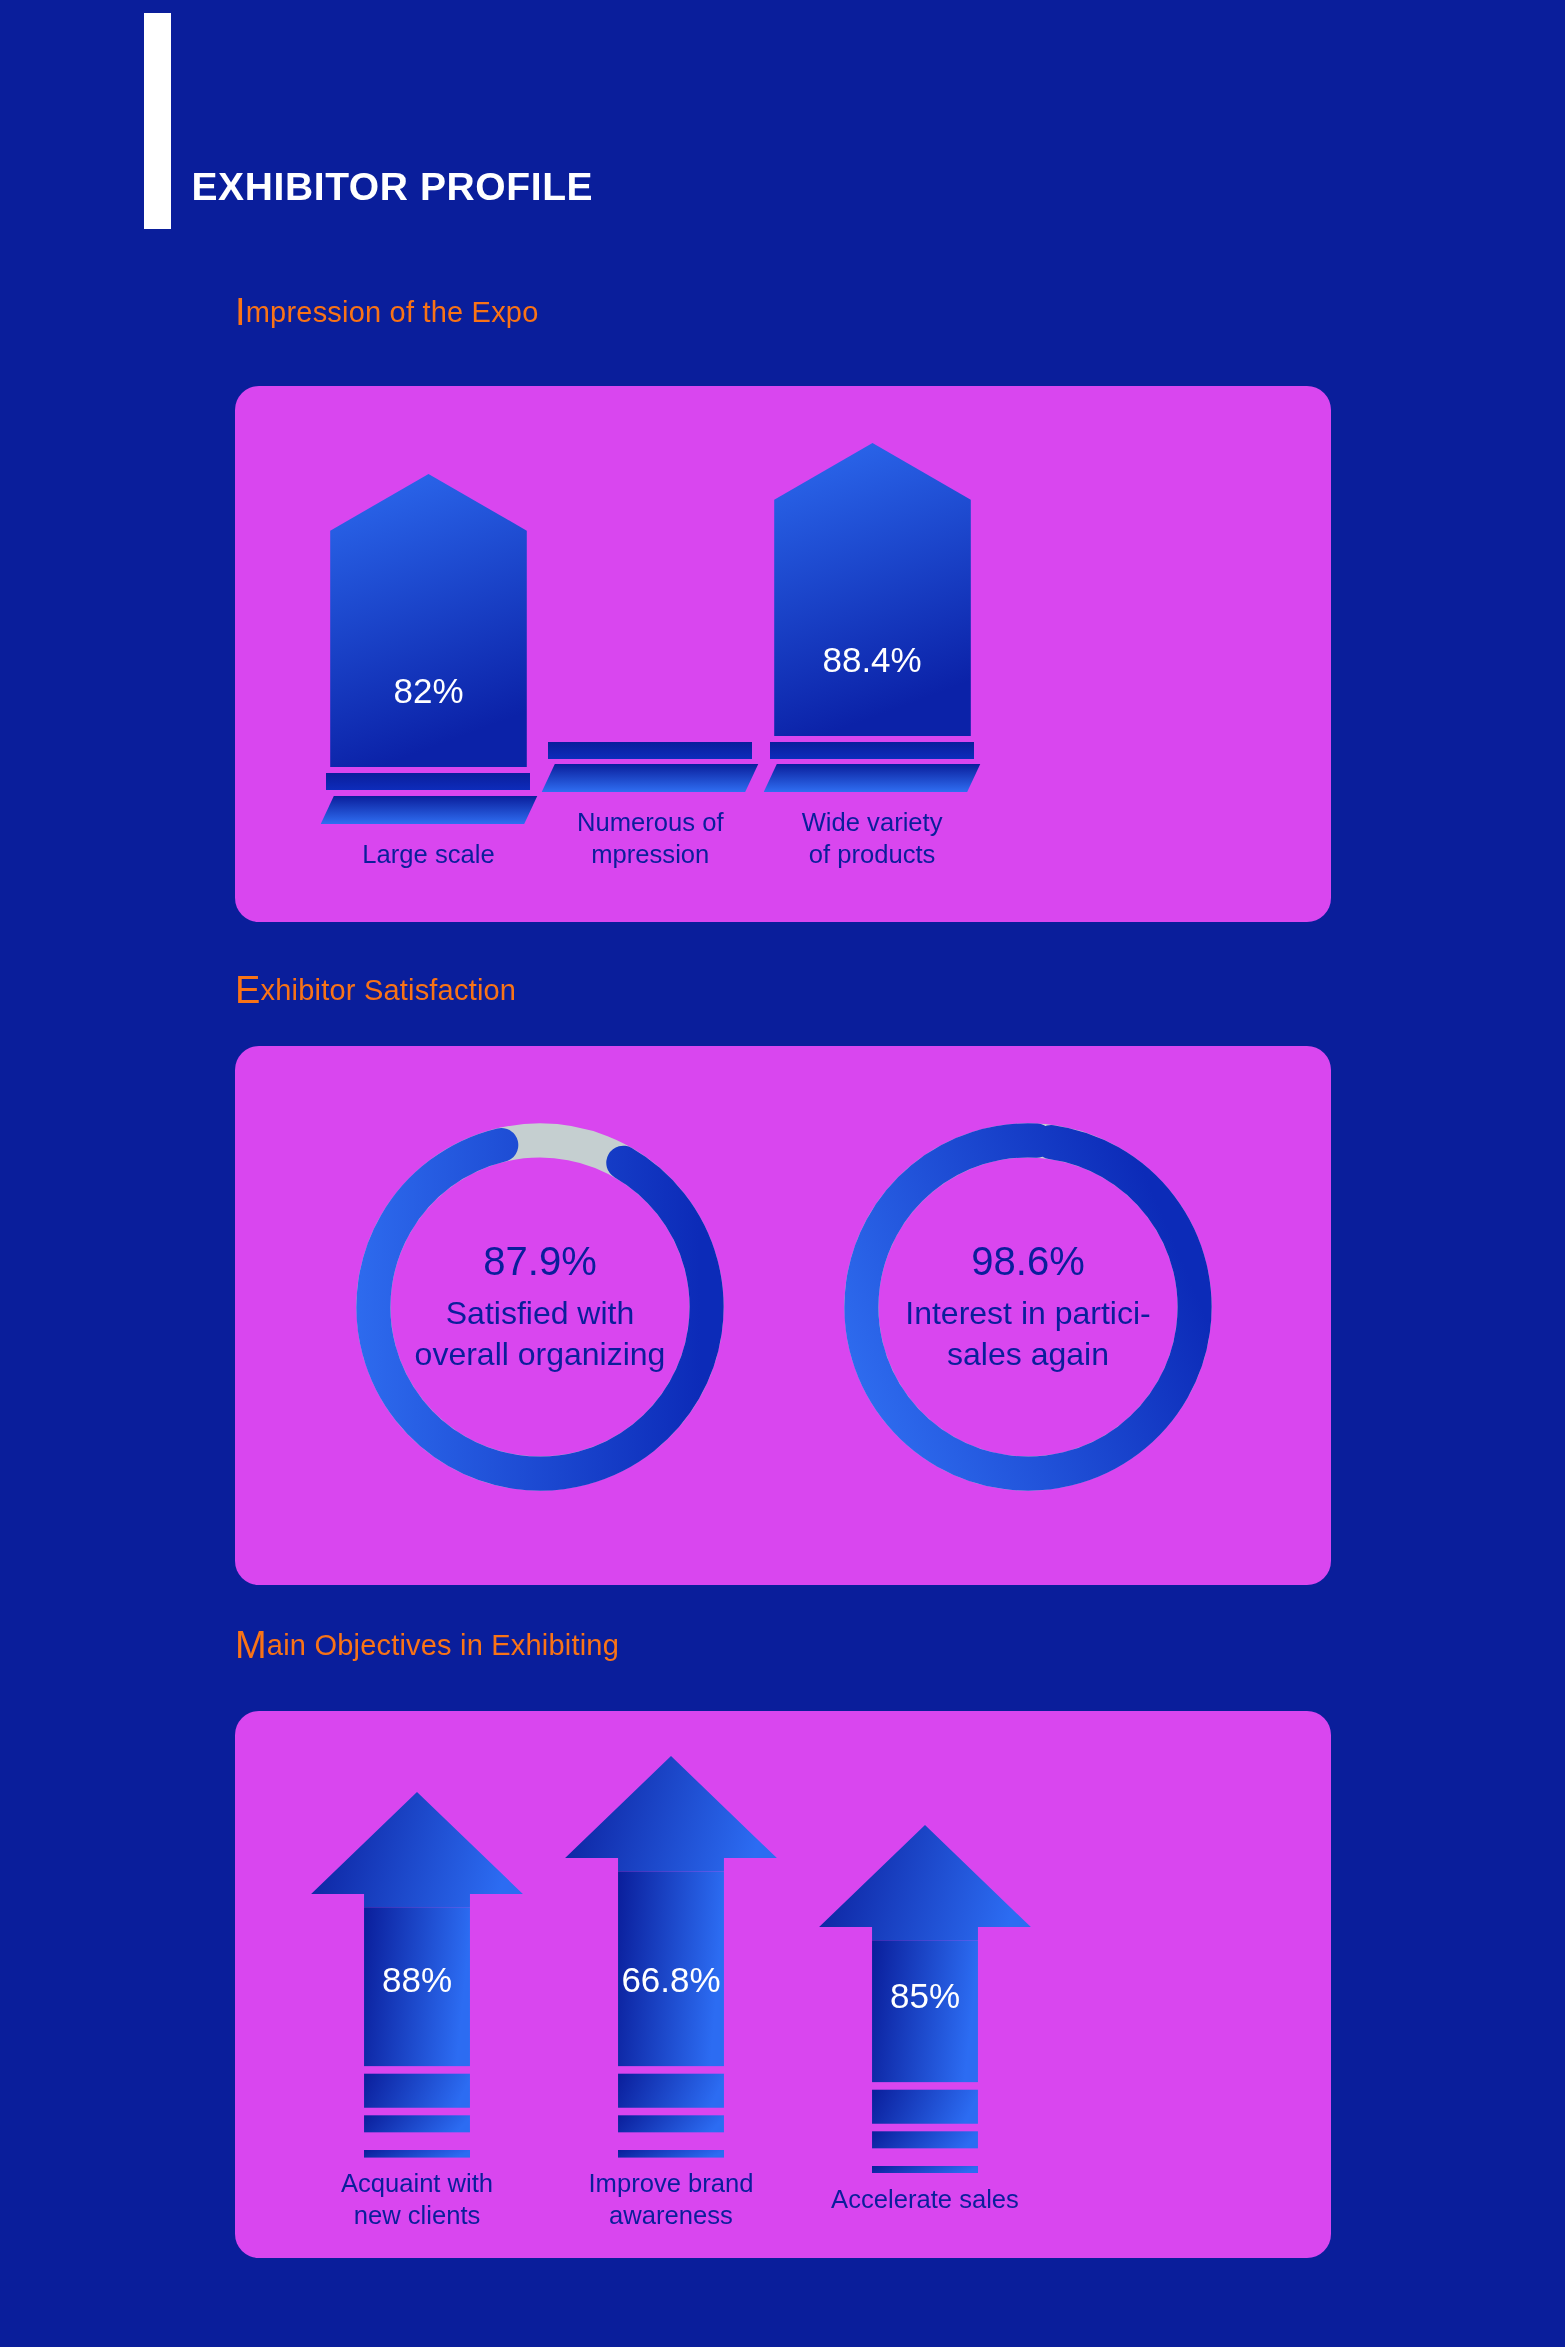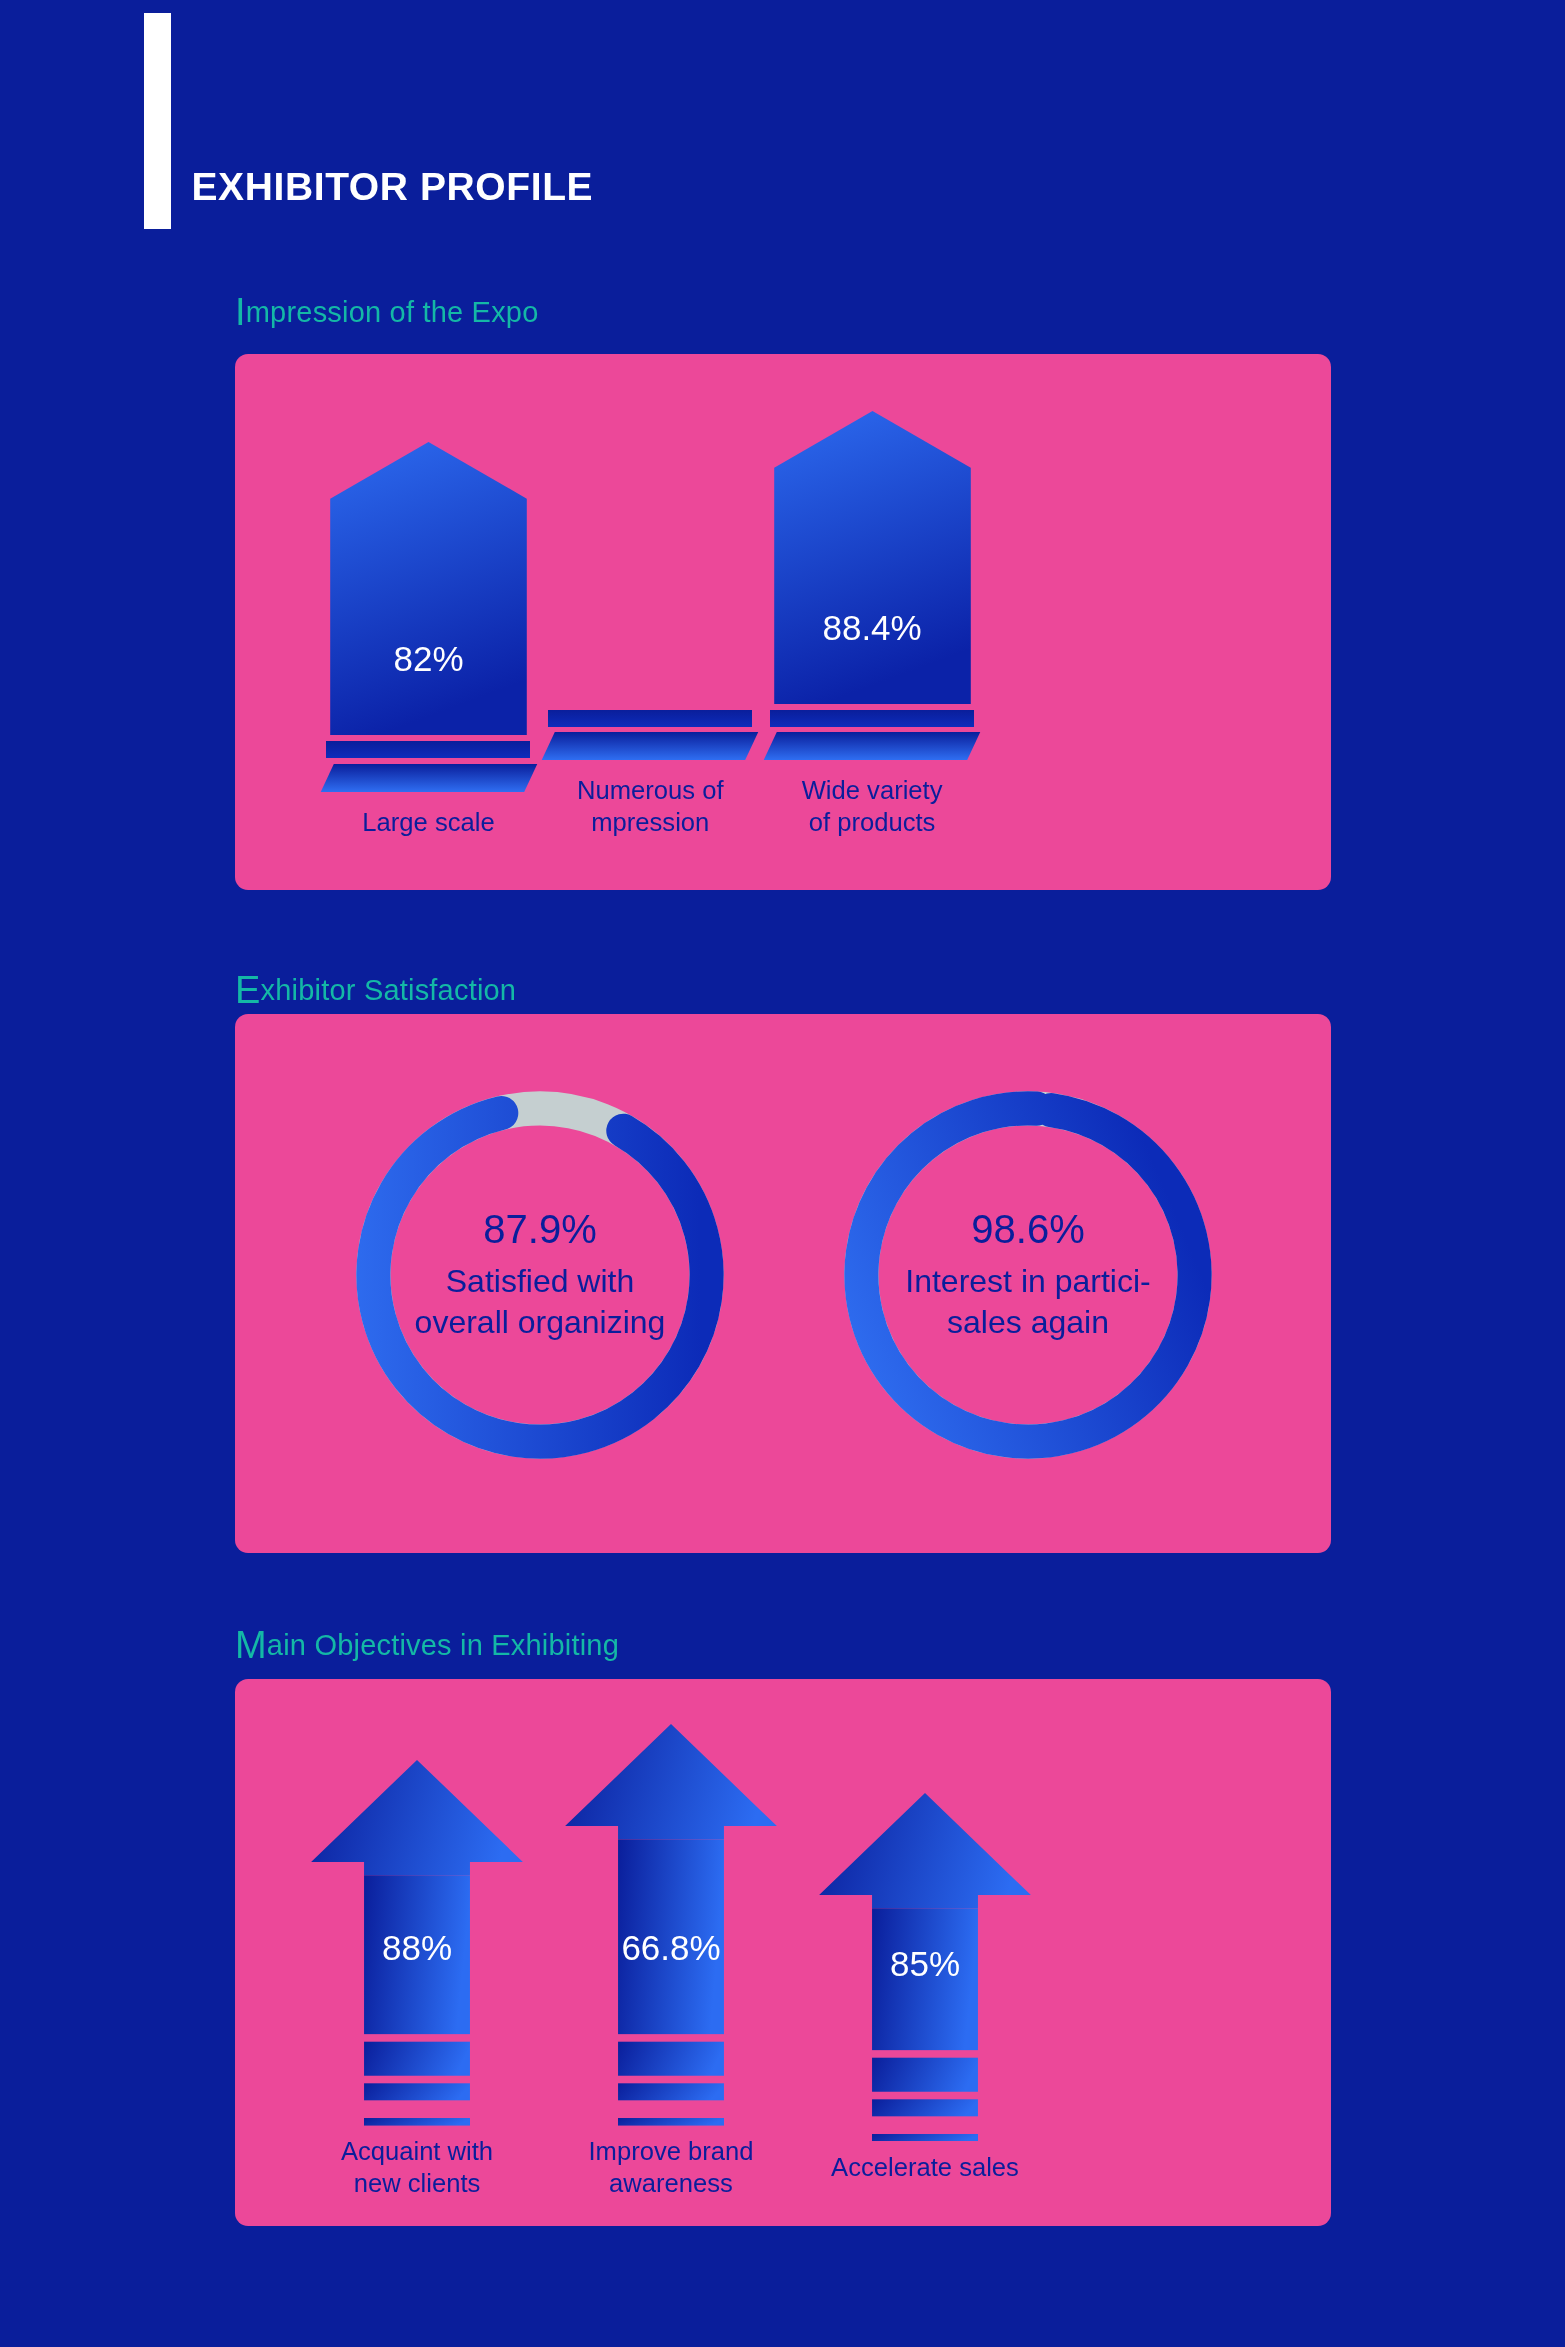--- a/index.html
+++ b/index.html
@@ -14,27 +14,27 @@
   
   .title-row{position:absolute;left:144px;top:13.2px;display:flex;align-items:flex-end;}
   .title-bar{width:26.5px;height:216px;background:#ffffff;flex:none;}
   .title-text{
     color:#ffffff;font-size:39px;font-weight:bold;letter-spacing:0.6px;
     margin-left:21px;padding-bottom:23px;line-height:1;white-space:nowrap;
   }
 
   
   .sec-head{
-    position:absolute;color:#14b8a6;font-weight:500;
+    position:absolute;color:#f97316;font-weight:500;
     font-size:29px;line-height:1;white-space:nowrap;letter-spacing:0.2px;
   }
   .sec-head .cap{font-size:38px;vertical-align:-2.8px;}
 
   
-  .card{position:absolute;background:#ec4899;border-radius:13px;}
+  .card{position:absolute;background:#d946ef;border-radius:24px;margin-top:32px;}
 
   
   .houses{position:absolute;display:flex;align-items:flex-end;}
   .house-col{position:relative;width:auto;}
   .house{position:relative;}
   .house .pct{
     position:absolute;left:0;right:0;bottom:59px;text-align:center;
     color:#ffffff;font-size:35px;line-height:1;
   }
   .plinth{position:relative;margin-top:5.7px;}

